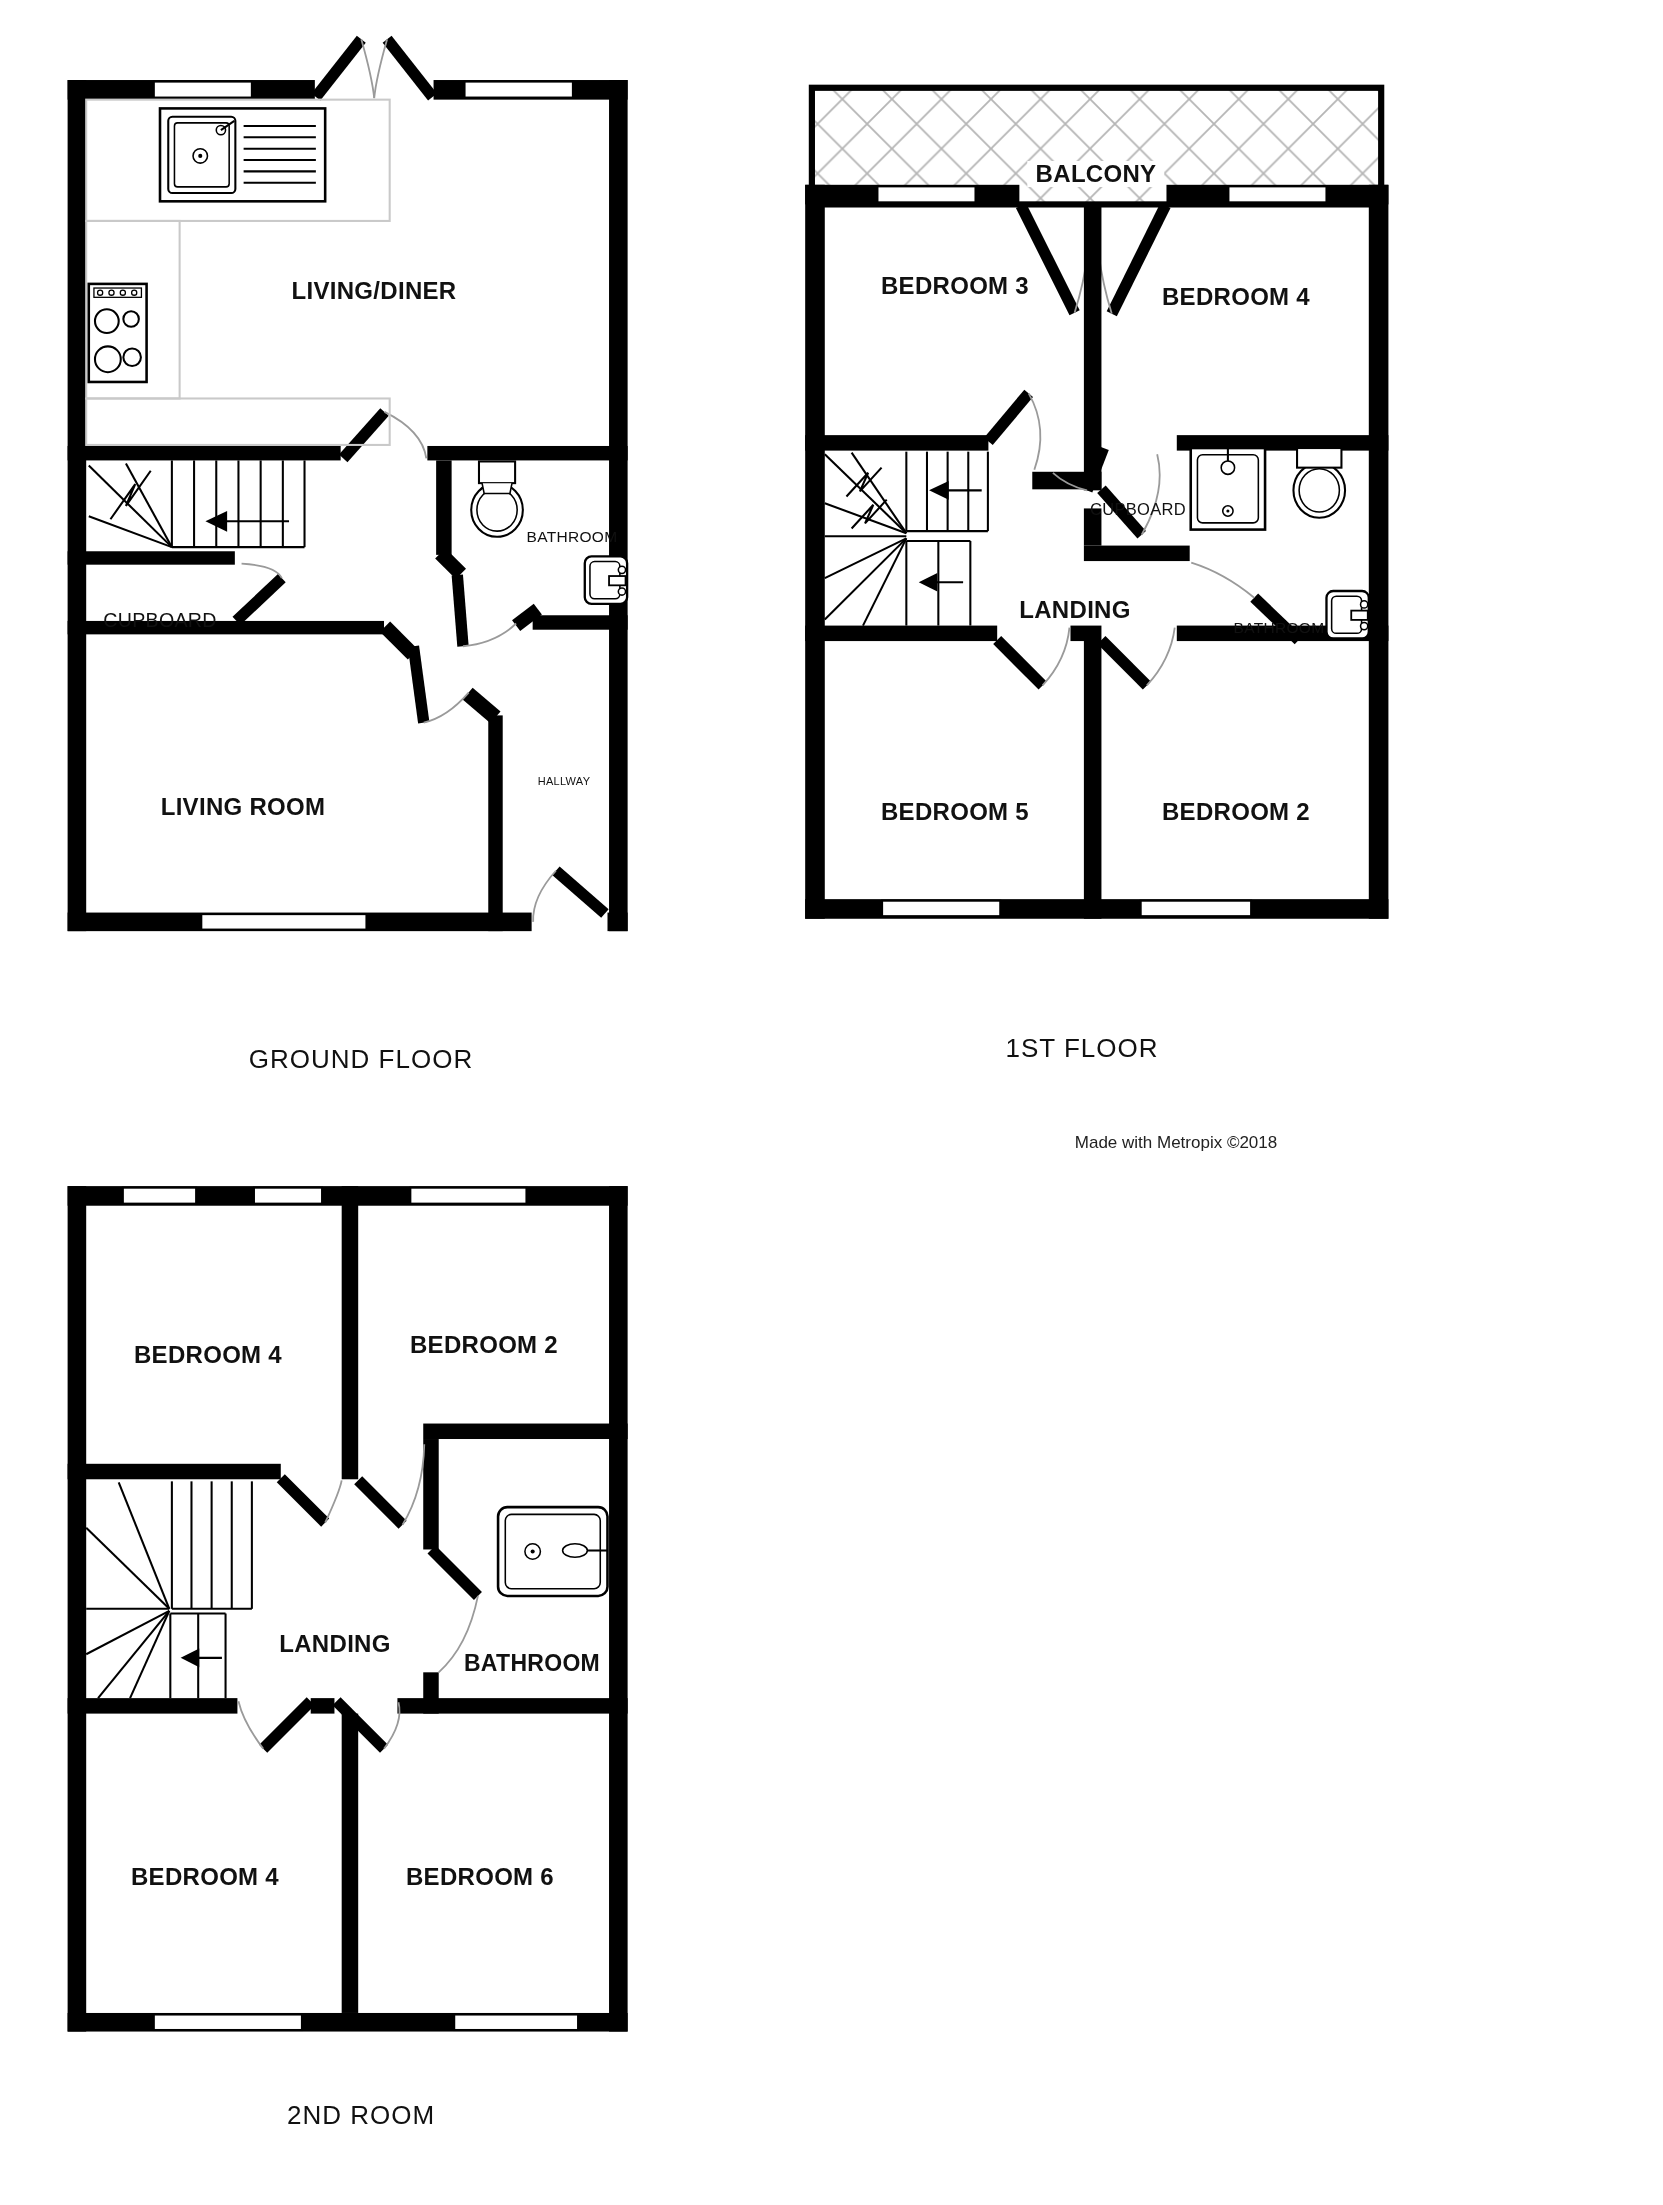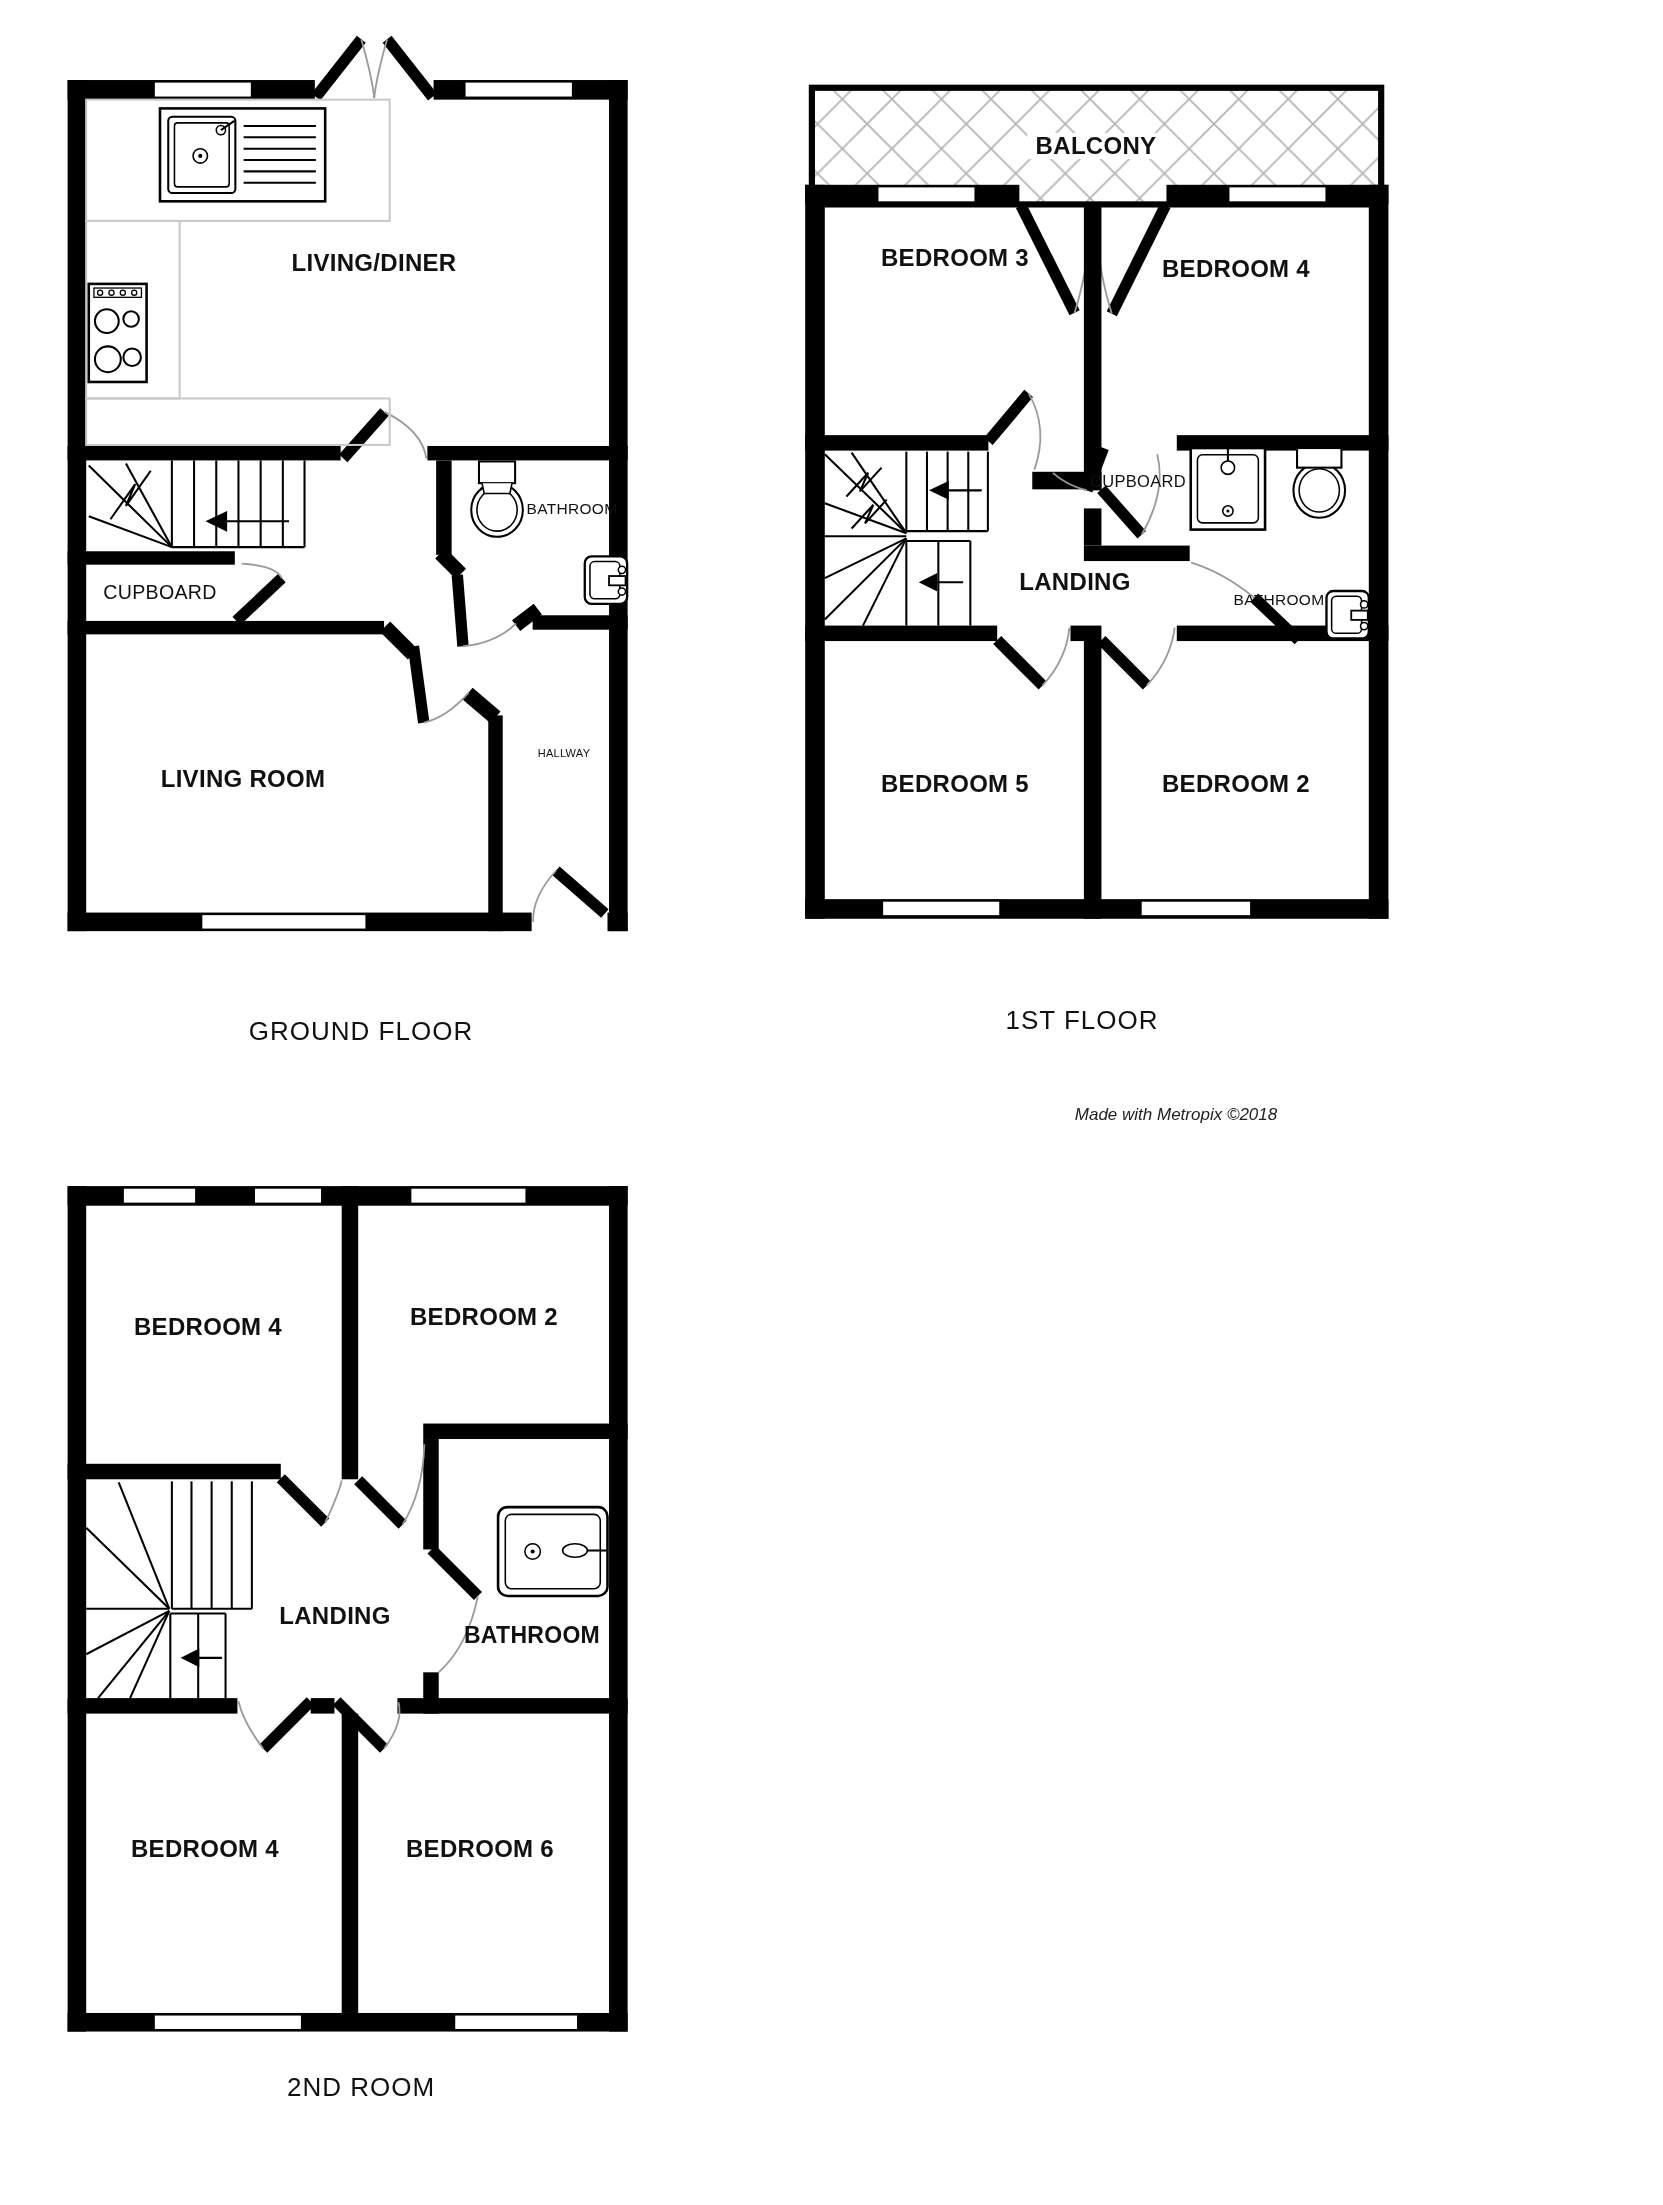--- a/index.html
+++ b/index.html
@@ -7,26 +7,26 @@
   svg{position:absolute;left:0;top:0;}
   .wall{fill:var(--wall,#000);}
   .wline{stroke:var(--wall,#000);fill:none;}
   .leaf{stroke:var(--wall,#000);stroke-width:22;fill:none;}
   .arc{stroke:var(--arc,#9a9a9a);stroke-width:3.5;fill:none;}
   .win{fill:#fff;stroke:var(--wall,#000);stroke-width:4;}
   .fix{fill:#fff;stroke:var(--wall,#000);}
   .ctr{fill:none;stroke:var(--counter,#c9c9c9);stroke-width:4;}
   .thin{fill:none;stroke:var(--wall,#000);stroke-width:4;}
   .lbl{position:absolute;transform:translate(-50%,-50%);font-family:"Liberation Sans",sans-serif;
-       color:var(--text,#111);white-space:nowrap;line-height:1;}
+       color:var(--text,#111);white-space:nowrap;line-height:1;margin-top:28px;}
   .big{font-weight:bold;font-size:24px;letter-spacing:0.3px;}
   .mid{font-weight:normal;font-size:19.6px;letter-spacing:0.3px;}
   .small{font-weight:normal;font-size:15.5px;letter-spacing:0.3px;}
   .title{font-weight:normal;font-size:26px;letter-spacing:1px;}
-  .credit{font-weight:normal;font-size:17px;color:#222;font-style:italic;}
+  .credit{font-weight:normal;font-size:17px;color:#222;}
   .boxed{background:#fff;padding:1px 8.3px;}
 </style>
 </head>
 <body>
 
 <div class="canvas">
 
 <svg width="1663" height="2205" viewBox="0 0 3222 4272">
   <defs>
     <pattern id="hatch" patternUnits="userSpaceOnUse" width="96" height="96">

